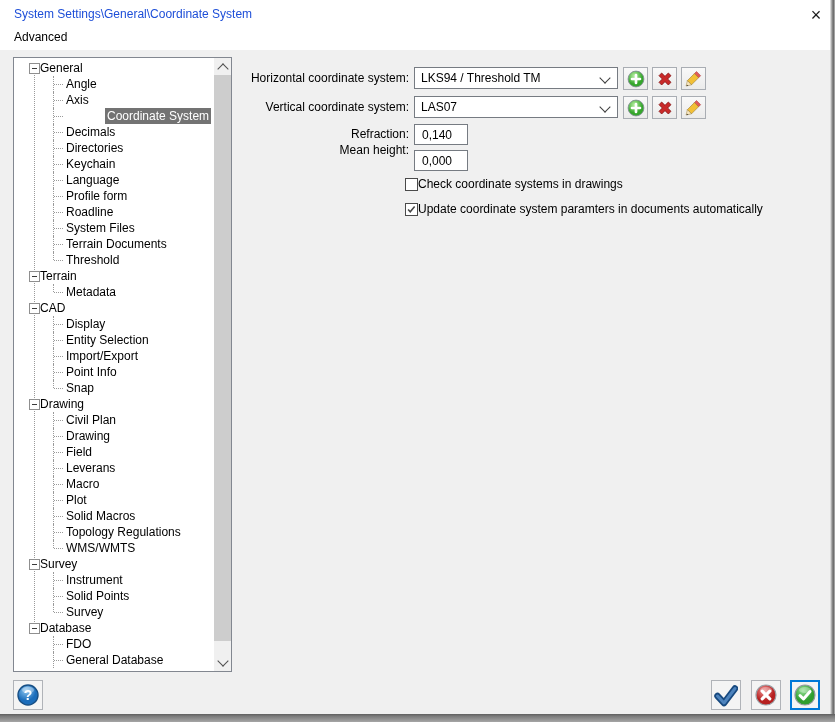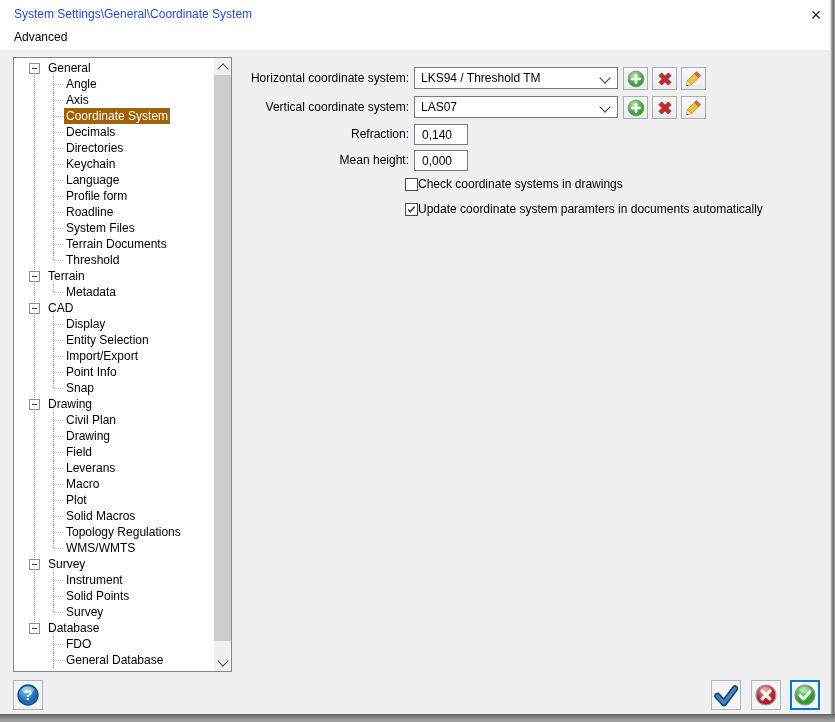--- a/index.html
+++ b/index.html
@@ -16,26 +16,26 @@
   .close-btn{position:absolute;right:6px;top:2px;width:26px;height:26px;border:0;background:transparent;
     font-size:18px;line-height:26px;color:#1a1a1a;text-align:center;padding:0;cursor:default;}
   .menu-item{position:absolute;left:14px;top:30px;font-size:12px;color:#000;cursor:default;}
   
   .tree-box{position:absolute;left:13px;top:57px;width:219px;height:615px;background:#fff;
     border:1px solid #828790;box-sizing:border-box;}
   .tree-inner{position:absolute;left:0;top:2px;right:17px;bottom:0;overflow:hidden;}
   .tree-inner::before{content:"";position:absolute;left:20px;top:8px;height:560px;border-left:1px dotted #9a9a9a;}
   .tree-row{position:relative;height:16px;line-height:16px;font-size:12px;white-space:nowrap;cursor:default;color:#000;}
   .tree-row .tree-label{display:inline-block;padding:0 2px;}
-  .tree-row.parent{padding-left:32px;}
+  .tree-row.parent{padding-left:24px;}
   .tree-row.child{padding-left:50px;}
   .tree-row.child::before{content:"";position:absolute;left:39px;top:0;bottom:0;border-left:1px dotted #9a9a9a;}
   .tree-row.child.last::before{bottom:8px;}
   .tree-row.child::after{content:"";position:absolute;left:40px;top:8px;width:9px;border-top:1px dotted #9a9a9a;}
-  .tree-row.selected .tree-label{background:#a16207;color:#fff;}
+  .tree-row.selected .tree-label{background:#737373;color:#fff;margin-left:41px;}
   .expander{position:absolute;left:15px;top:3px;width:11px;height:11px;background:#fff;border:1px solid #8f8f8f;
     box-sizing:border-box;display:flex;align-items:center;justify-content:center;}
   .expander .minus{width:5px;height:1px;background:#3a3a3a;}
   
   .tree-scroll{position:absolute;top:0;right:0;bottom:0;width:17px;background:#f0f0f0;}
   .sb-btn{position:absolute;right:0;width:17px;height:17px;display:flex;align-items:center;justify-content:center;background:#f0f0f0;border:0;padding:0;}
   .sb-btn.up{top:0;} .sb-btn.down{bottom:0;}
   .sb-thumb{position:absolute;top:17px;right:0;width:17px;height:566px;background:#cdcdcd;}
   .chev{width:7px;height:7px;border-right:1.7px solid #4f4f4f;border-bottom:1.7px solid #4f4f4f;}
   .chev.up{transform:translateY(2px) rotate(-135deg);}
@@ -348,21 +348,21 @@
       <polygon points="15,3 20,8 17.5,10.5 12.5,5.5" fill="#e05a5a" stroke="#a33" stroke-width="0.6"></polygon>
       <polygon points="12.5,5.5 17.5,10.5 9,19 4,14" fill="#f2c037" stroke="#8a6a20" stroke-width="0.6"></polygon>
       <polygon points="4,14 9,19 2.5,20.5" fill="#f7e6c0" stroke="#8a6a20" stroke-width="0.5"></polygon>
       <polygon points="2.5,20.5 4.4,19 5.2,20" fill="#333"></polygon>
     </svg>
   </button>
 
   <div class="flabel" style="top:127px;">Refraction:</div>
   <input class="num-input" style="top: 124px;" value="0,140">
 
-  <div class="flabel" style="top:153px;">Mean height:</div>
+  <div class="flabel" style="top:143px;">Mean height:</div>
   <input class="num-input" style="top: 150px;" value="0,000">
 
   <div class="cb-list">
 
       <div class="cb-row">
         <span class="cb-box">
           
         </span>
         <span class="cb-label">Check coordinate systems in drawings</span>
       </div>

